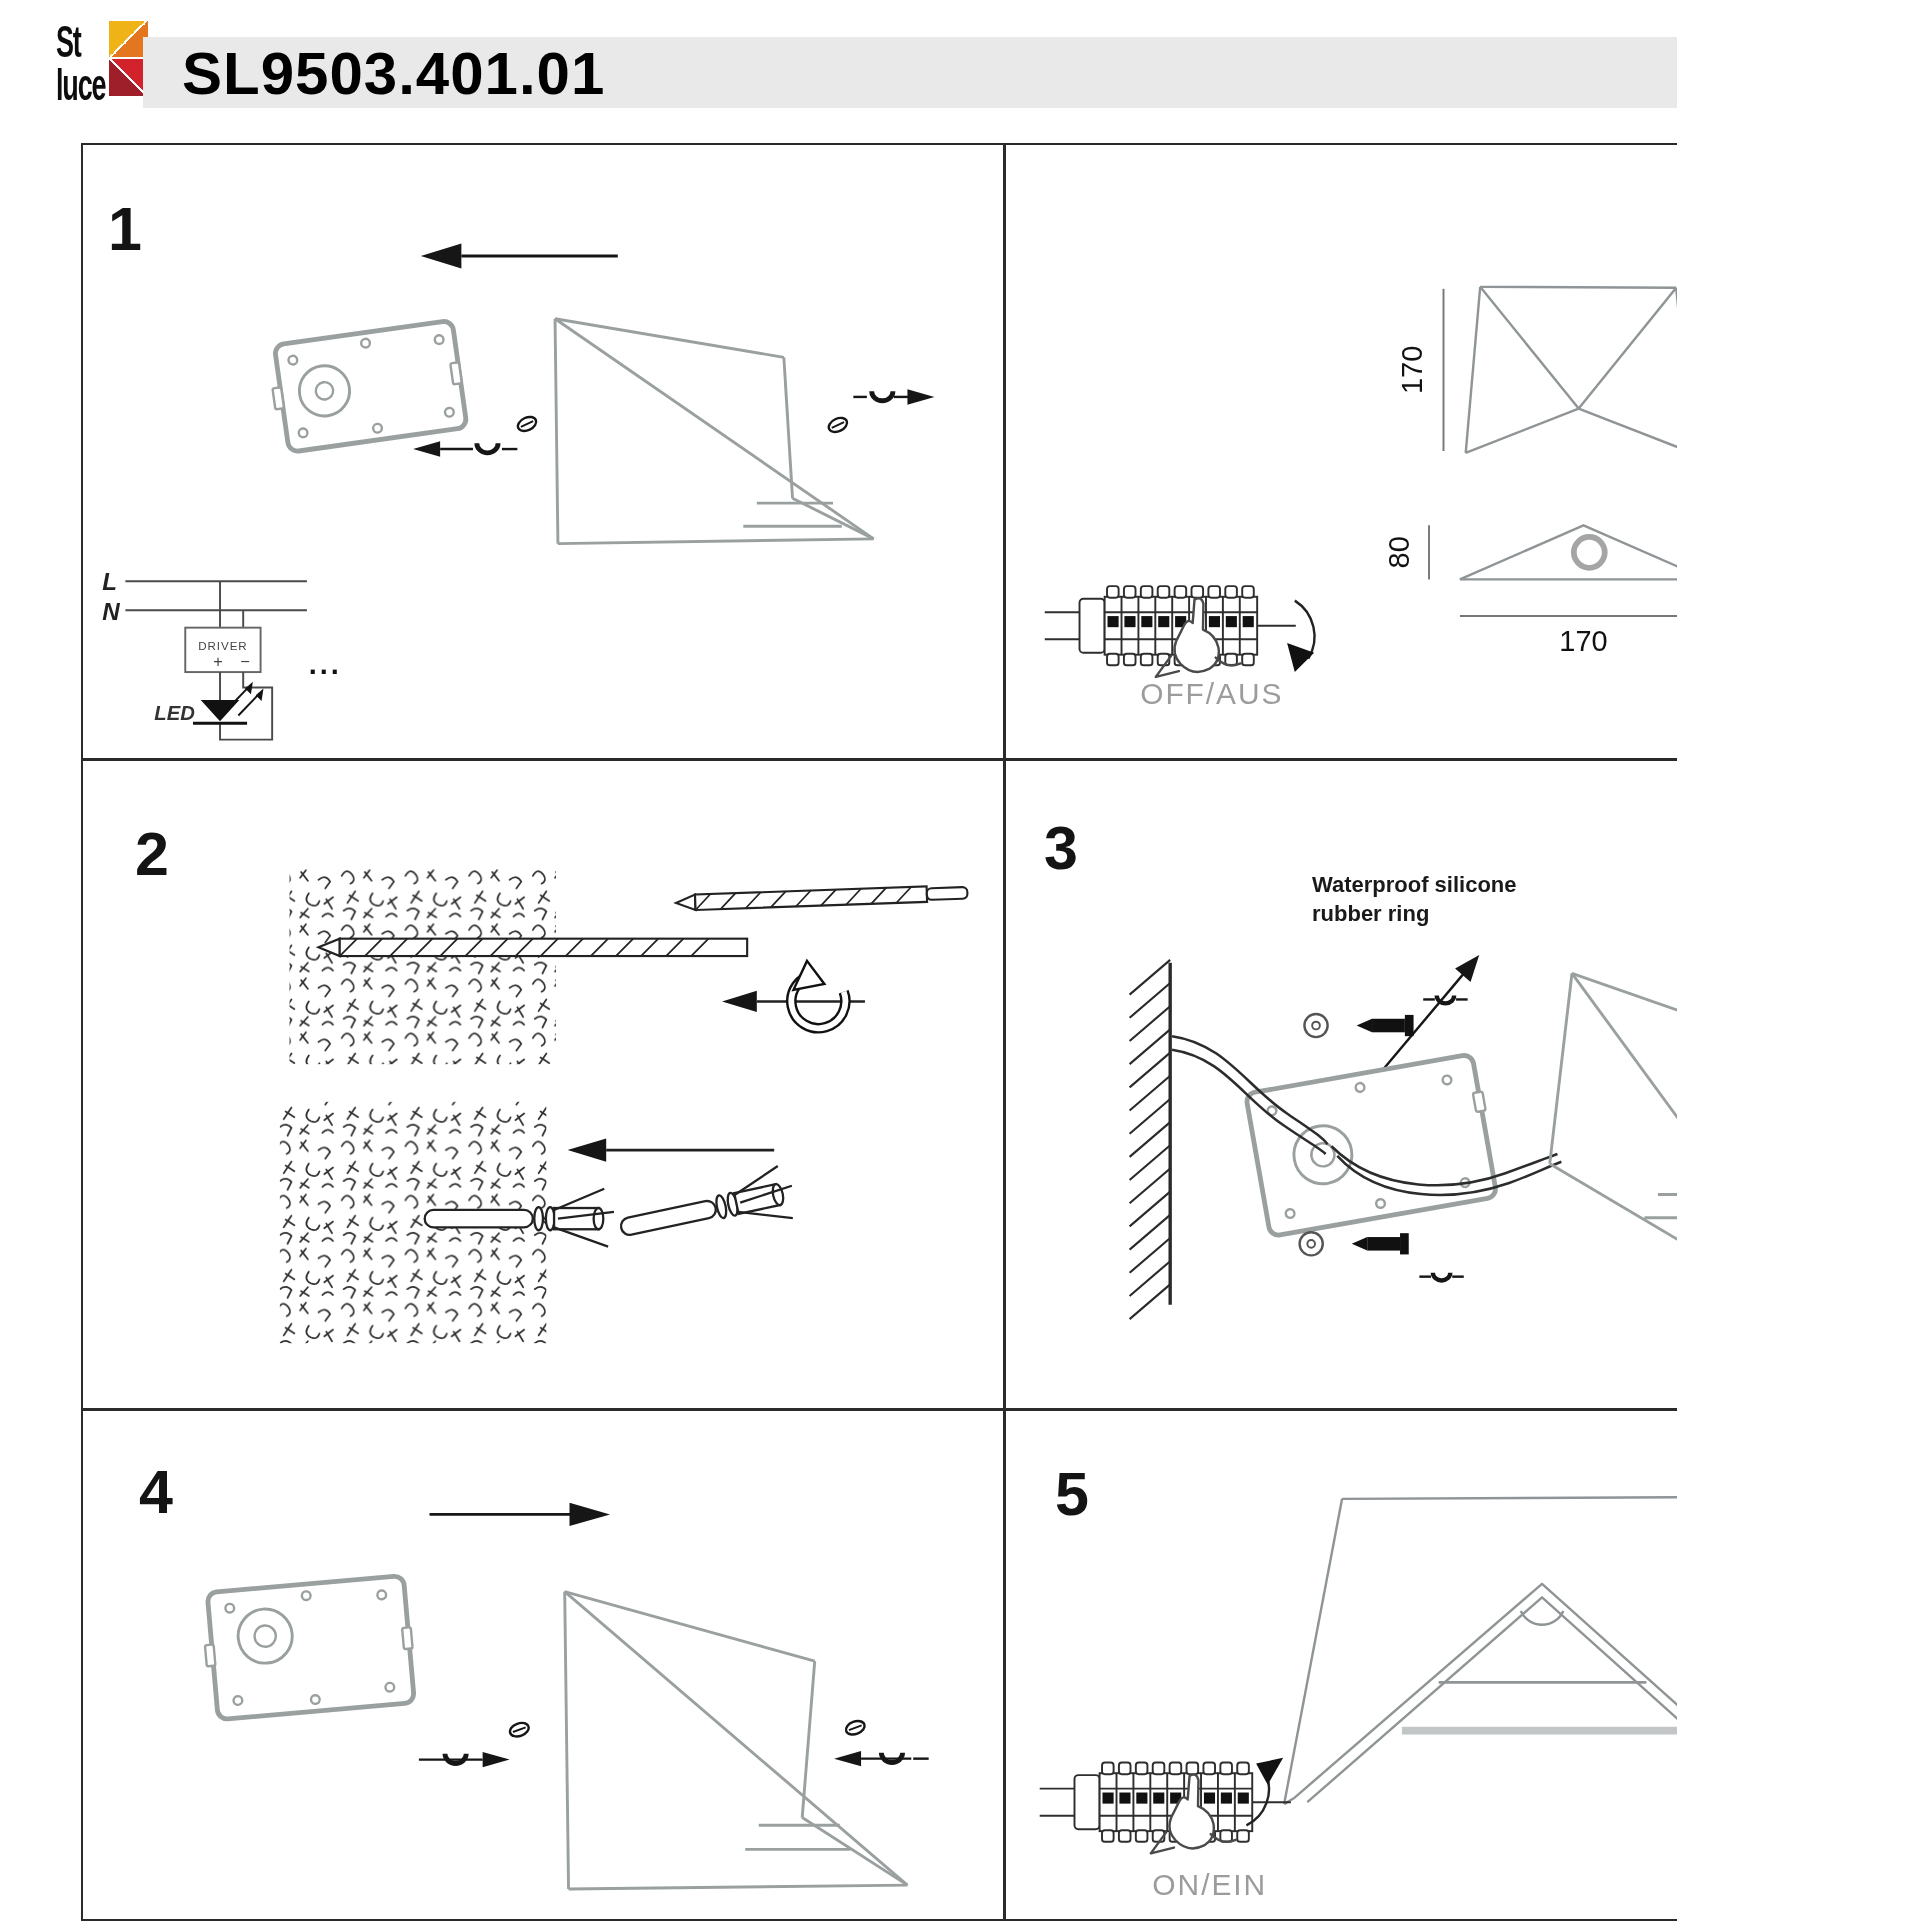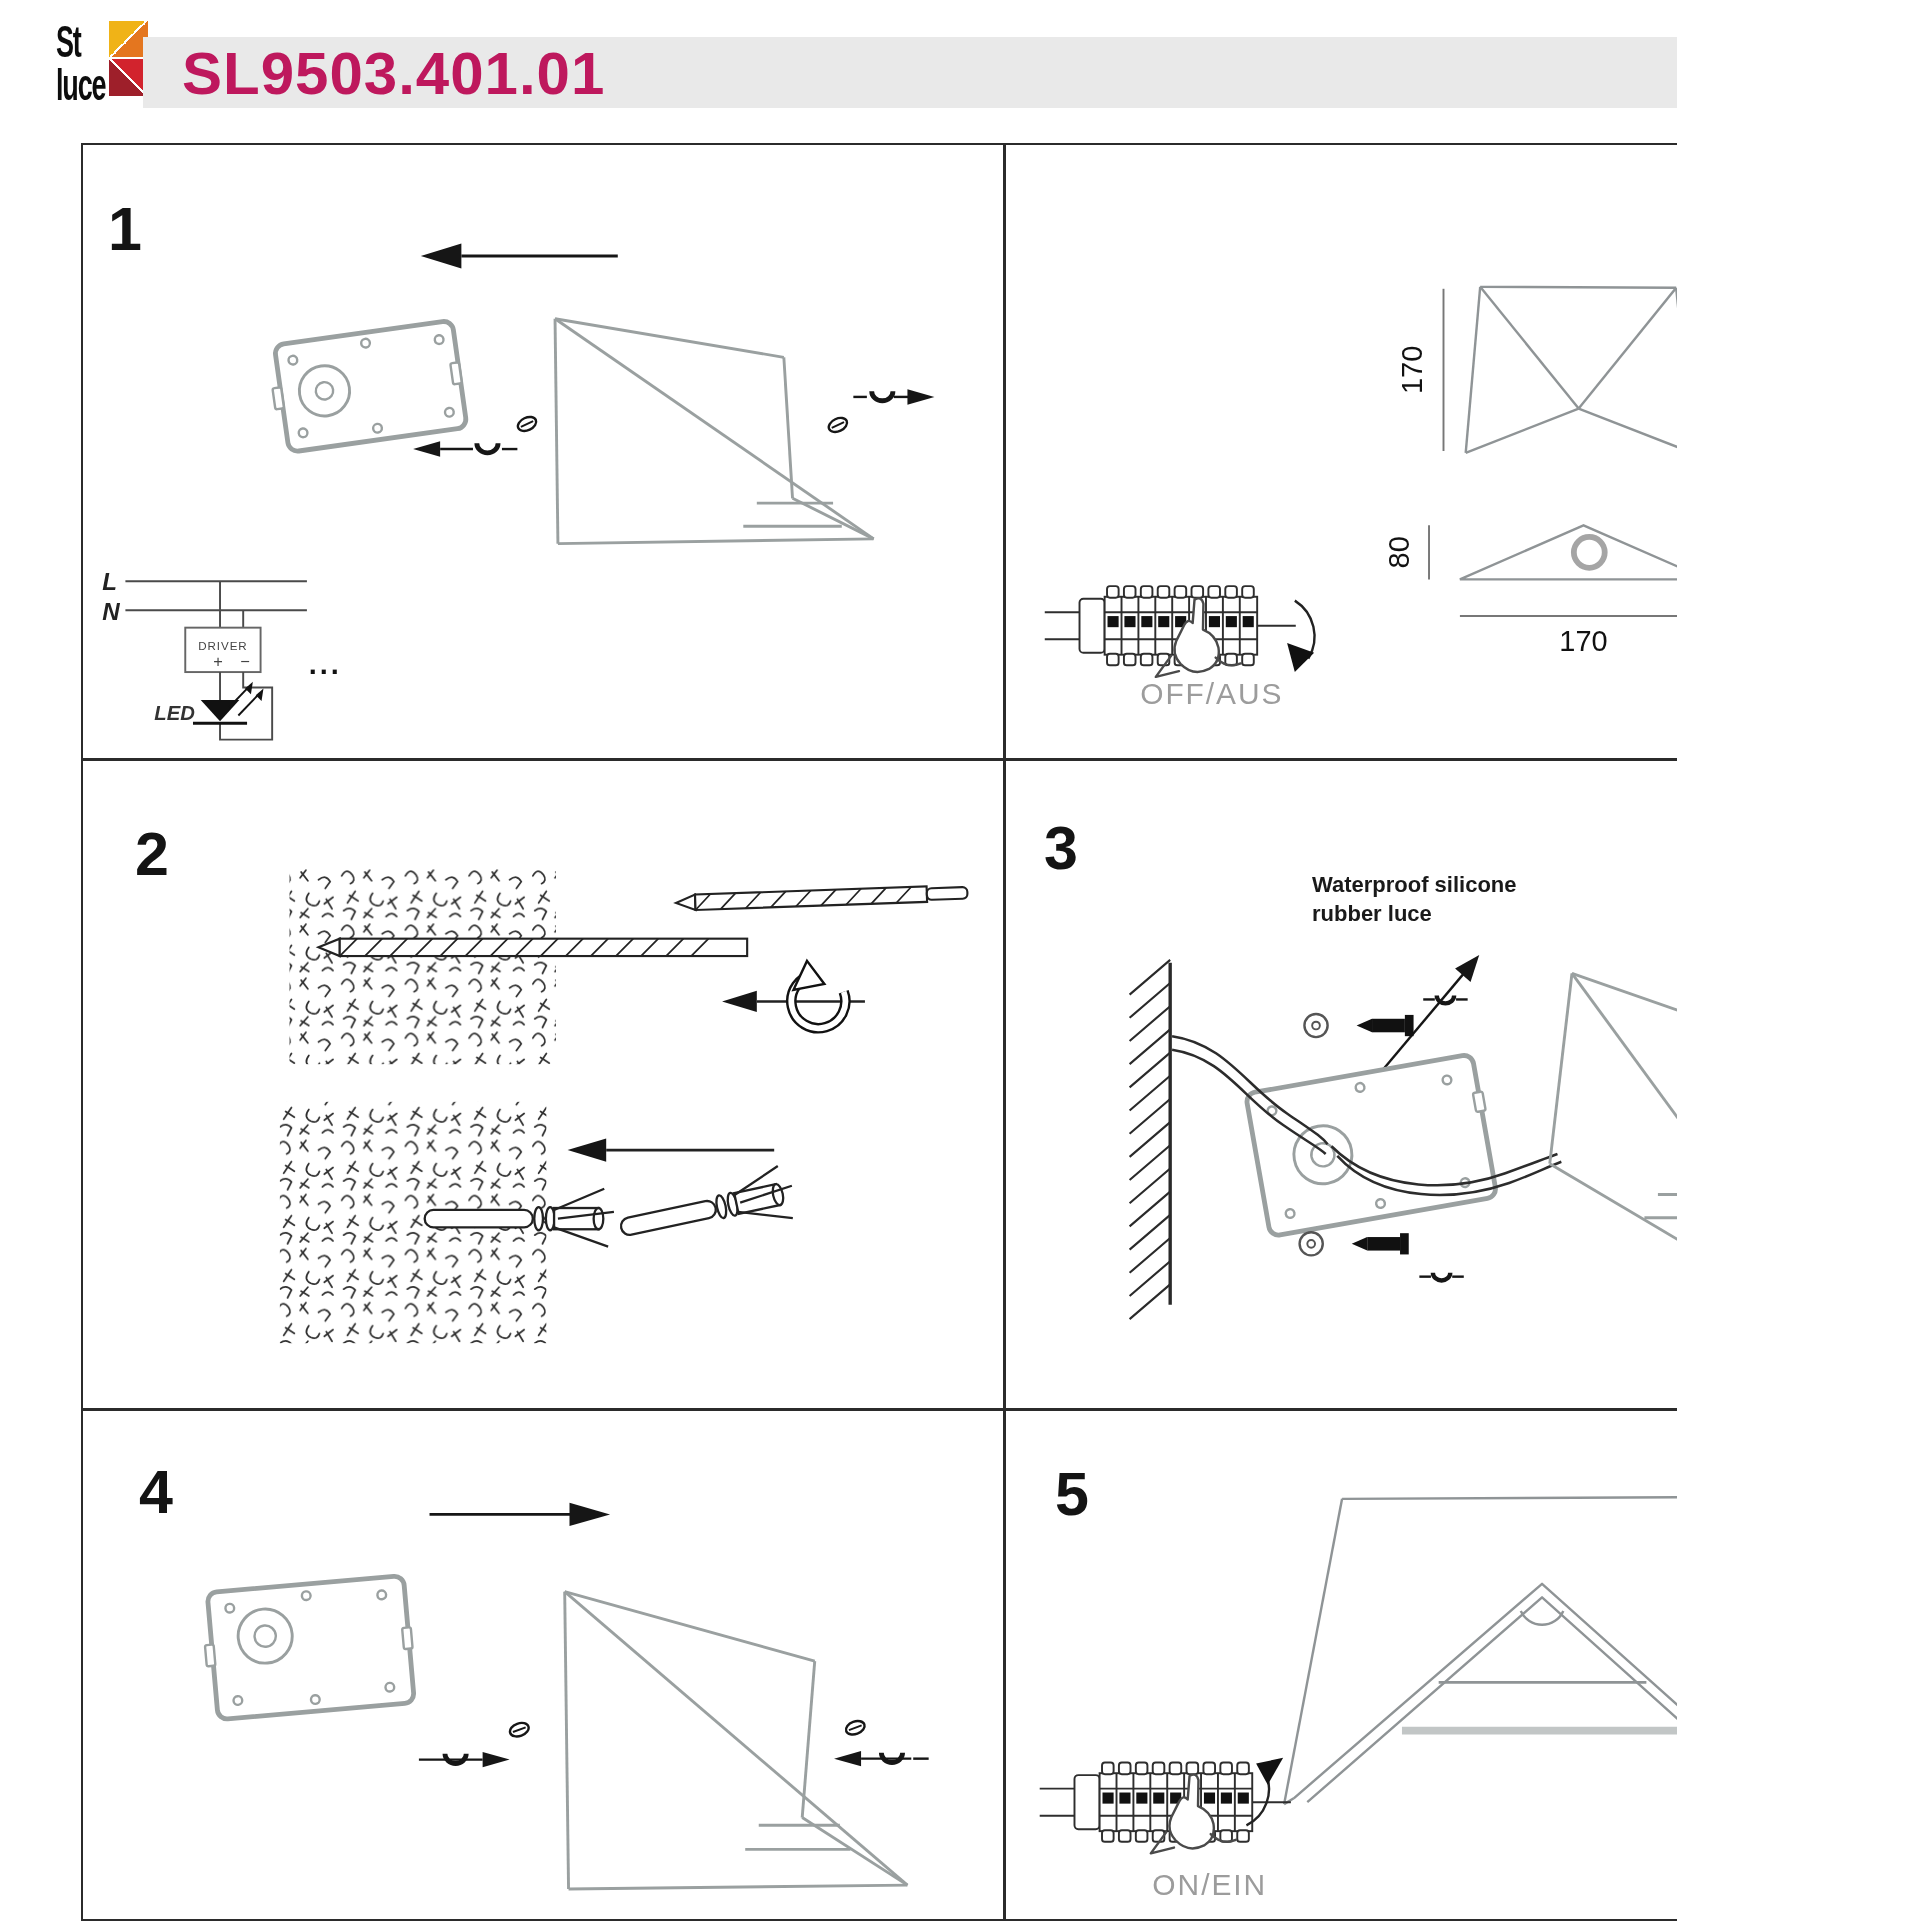--- a/index.html
+++ b/index.html
@@ -9,21 +9,21 @@
   .logo{position:absolute;left:56px;top:13.5px;width:106px;height:106px;}
   .logo-line{position:absolute;left:0;font-weight:700;font-size:45px;line-height:1;color:#0d0d0d;
              transform:scaleX(.60);transform-origin:left top;letter-spacing:-1.9px;}
   .logo-top{top:5.8px;}
   .logo-bottom{top:48px;}
   .sq{position:absolute;left:53px;width:39px;}
   .sq1{top:7.7px;height:36px;background:linear-gradient(135deg,#f0b317 48%,#fff 48%,#fff 52%,#e4761f 52%);}
   .sq2{top:45px;height:37px;background:linear-gradient(45deg,#9e1f2a 48%,#fff 48%,#fff 52%,#d2232d 52%);}
   .titlebar{position:absolute;left:143px;top:37px;width:1709px;height:71px;background:#e9e9e9;}
   .titlebar span{display:block;padding-left:39px;font-size:60px;font-weight:700;line-height:73px;
-                 letter-spacing:1px;color:#be185d;}
+                 letter-spacing:1px;color:#000000;}
   
   .frame{position:absolute;left:81px;top:143px;width:1775px;height:1778px;border:2.9px solid #2b2b2b;box-sizing:border-box;}
   .vdiv{position:absolute;left:1003px;top:143px;width:2.9px;height:1778px;background:#2b2b2b;}
   .hdiv{position:absolute;left:81px;width:1775px;height:2.9px;background:#2b2b2b;}
   .hdiv1{top:758px;} .hdiv2{top:1408px;}
   .panel{position:absolute;overflow:hidden;}
   .p1{left:81px;top:143px;width:922px;height:615px;}
   .pdim{left:1003px;top:143px;width:853px;height:615px;}
   .p2{left:81px;top:758px;width:922px;height:650px;}
   .p3{left:1003px;top:758px;width:853px;height:650px;}
@@ -284,21 +284,21 @@
         <ellipse cx="166" cy="17" rx="5" ry="11"></ellipse>
         <path d="M122,8 L172,-12 M122,26 L176,44 M126,17 L182,11" fill="none"></path>
       </g>
     </svg>
   </div>
 
   <div class="panel p3">
     <div class="stepnum" style="left:41px;top:60px;">3</div>
     <div class="note">
       <span style="display:block">Waterproof silicone</span>
-      <span style="display:block">rubber luce</span>
+      <span style="display:block">rubber ring</span>
     </div>
     <svg class="art" width="853" height="650" viewBox="0 0 883 673">
 
       <g stroke="#2a2a2a">
         <line x1="173" y1="212" x2="173" y2="566" stroke-width="3.5"></line>
         <path d="M131,245 L173,209 M131,269 L173,233 M131,293 L173,257 M131,317 L173,281 M131,341 L173,305 M131,365 L173,329 M131,389 L173,353 M131,413 L173,377 M131,437 L173,401 M131,461 L173,425 M131,485 L173,449 M131,509 L173,473 M131,533 L173,497 M131,557 L173,521 M131,581 L173,545" stroke-width="2.2" fill="none"></path>
       </g>
 
       <g>
         <line x1="393" y1="323" x2="483" y2="216" stroke="#161616" stroke-width="2.5"></line>

